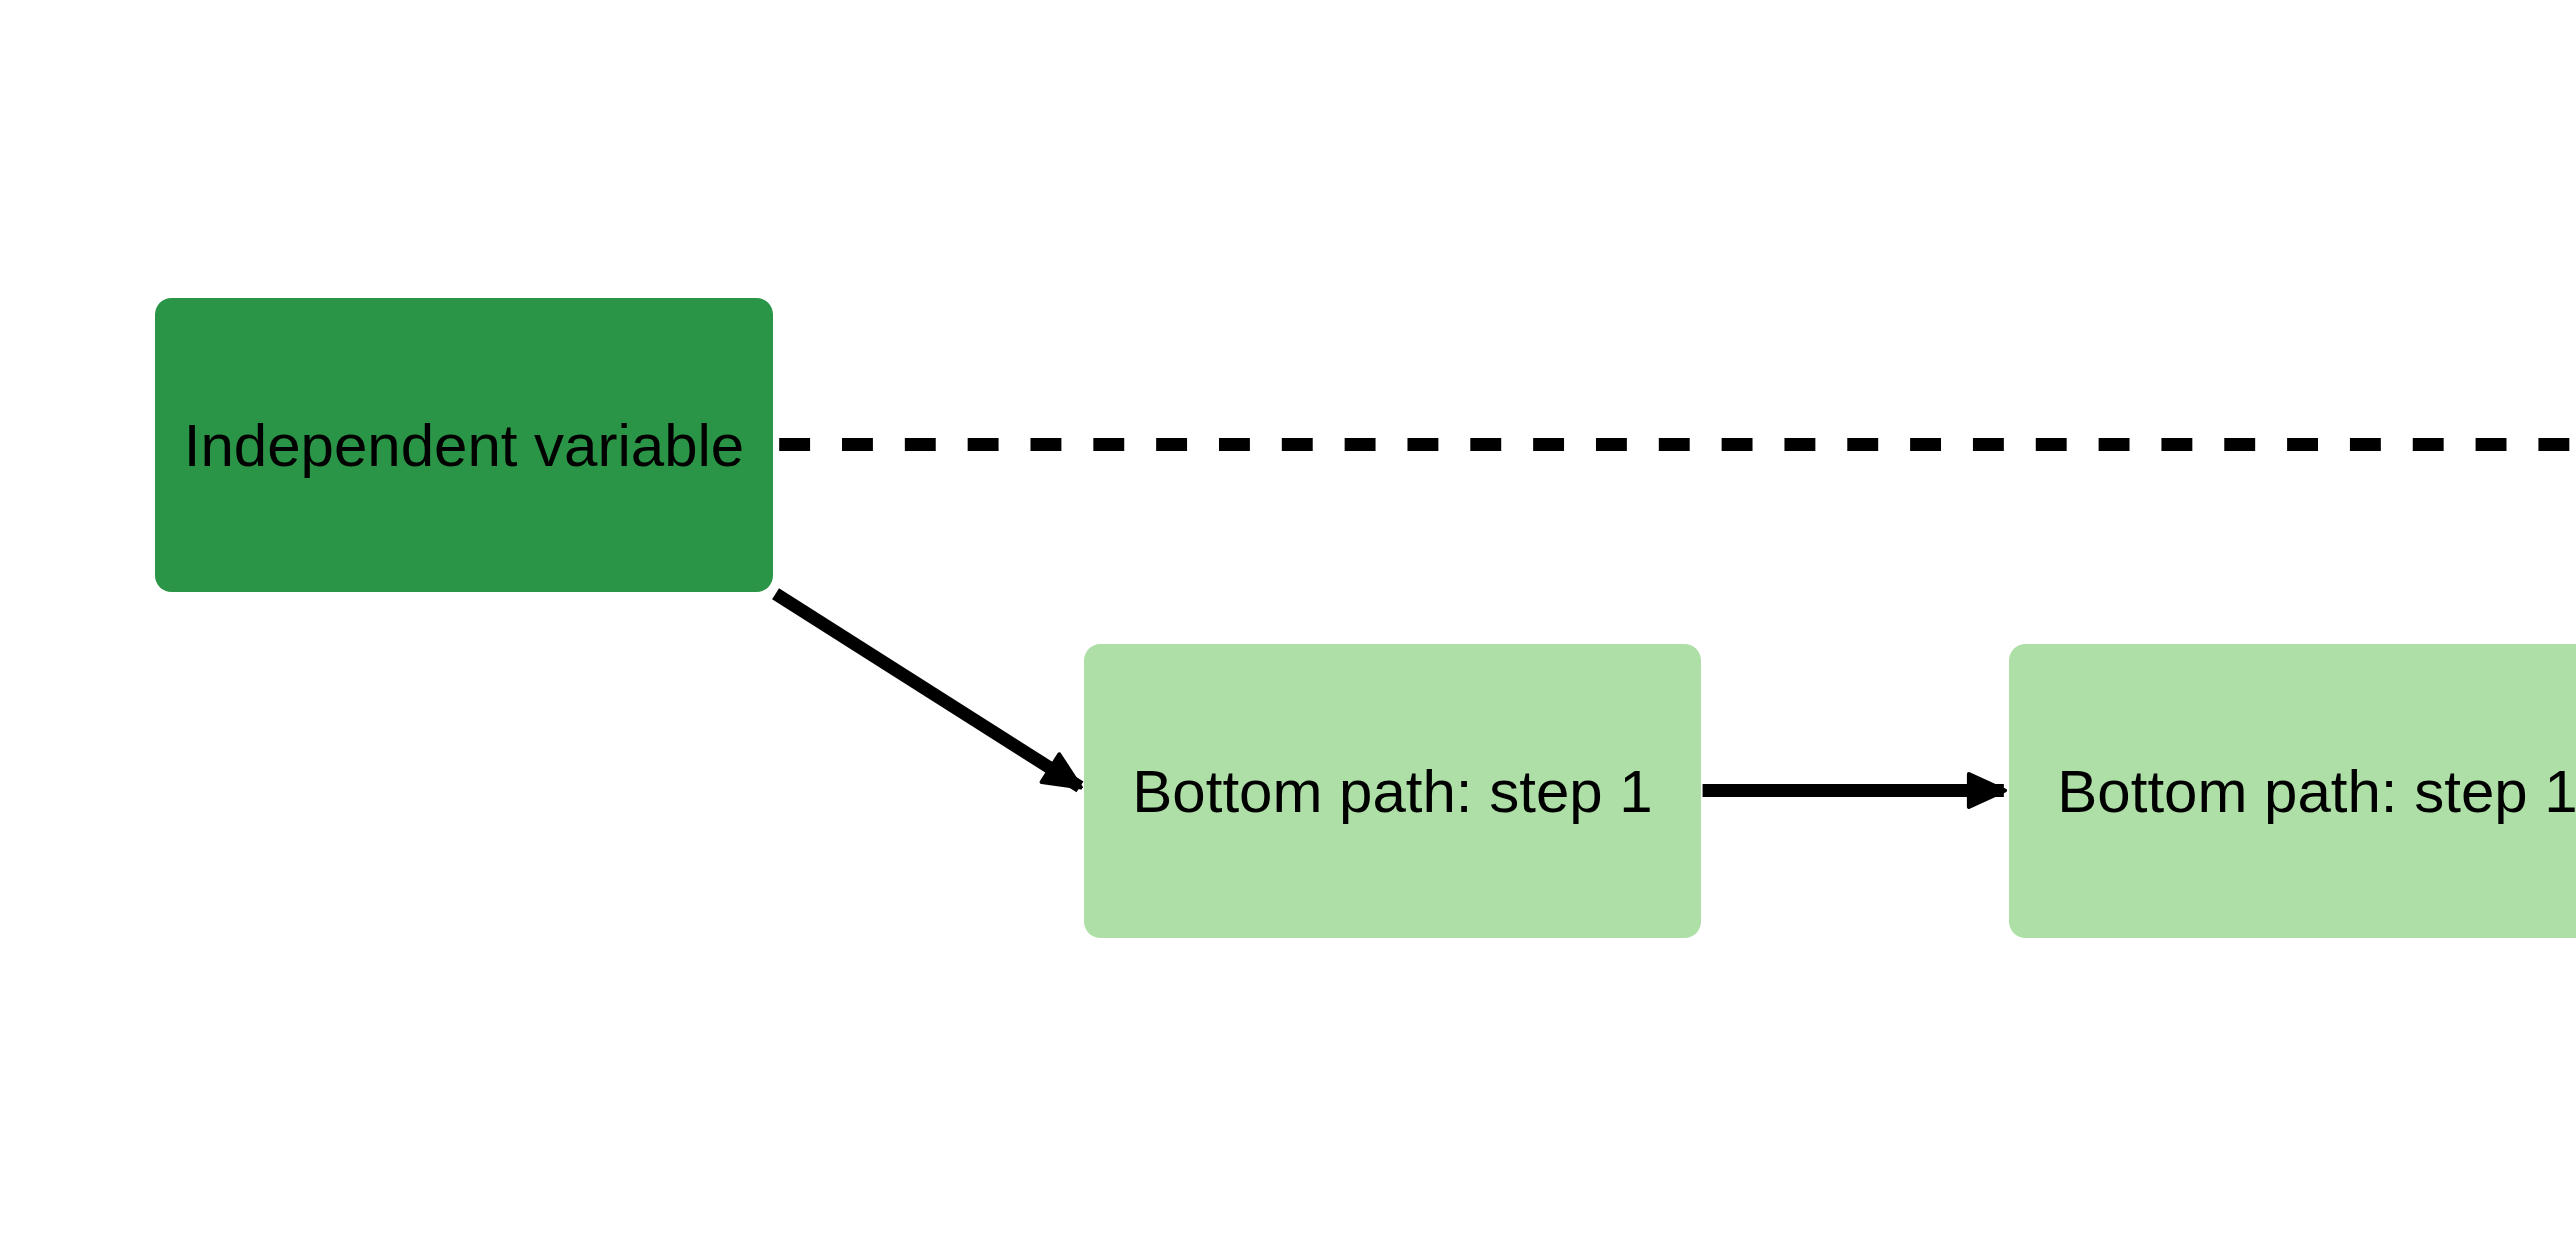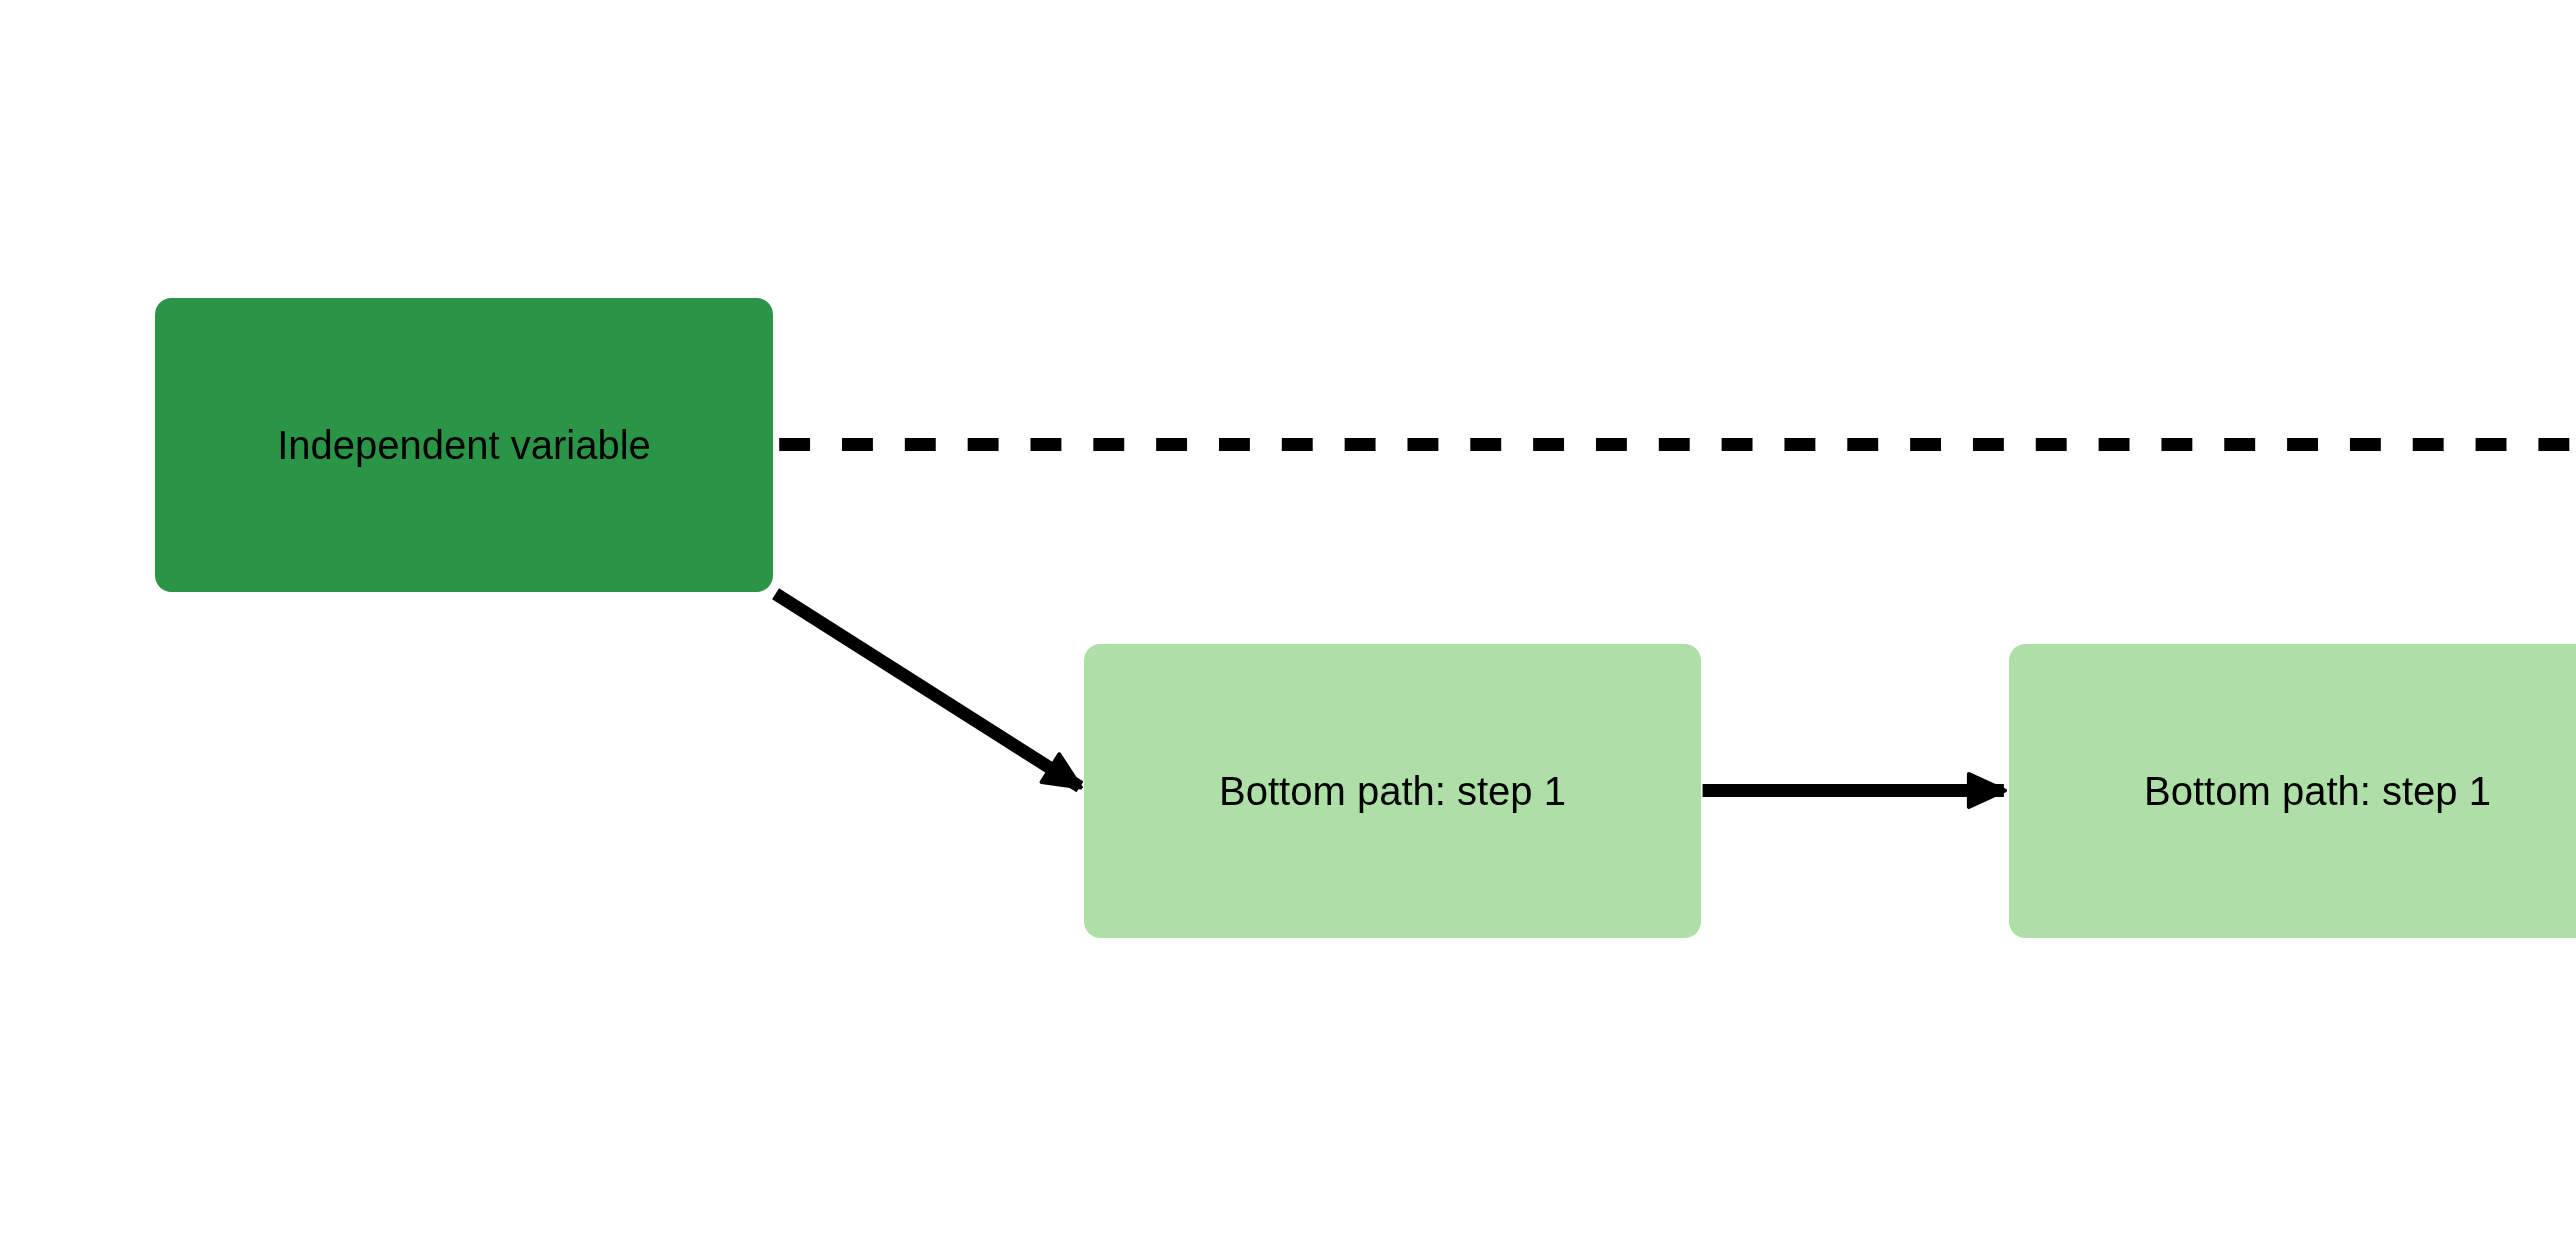--- a/index.html
+++ b/index.html
@@ -29,21 +29,21 @@
     width: 3709px;
     height: 1236px;
   }
   .node {
     position: absolute;
     display: flex;
     align-items: center;
     justify-content: center;
     text-align: left;
     border-radius: 16.5px;
-    font-size: 40px;
+    font-size: 60px;
     line-height: 1.15;
     color: var(--text-color);
     font-weight: 400;
   }
   .node--primary { background: var(--primary-fill); }
   .node--secondary { background: var(--secondary-fill); }
 
   .node--independent { left: 155px;  top: 298px;  width: 618px; height: 294px; }
   .node--step1       { left: 1084px; top: 644px; width: 617px; height: 294px; }
   .node--step2       { left: 2009px; top: 644px; width: 617px; height: 294px; }

